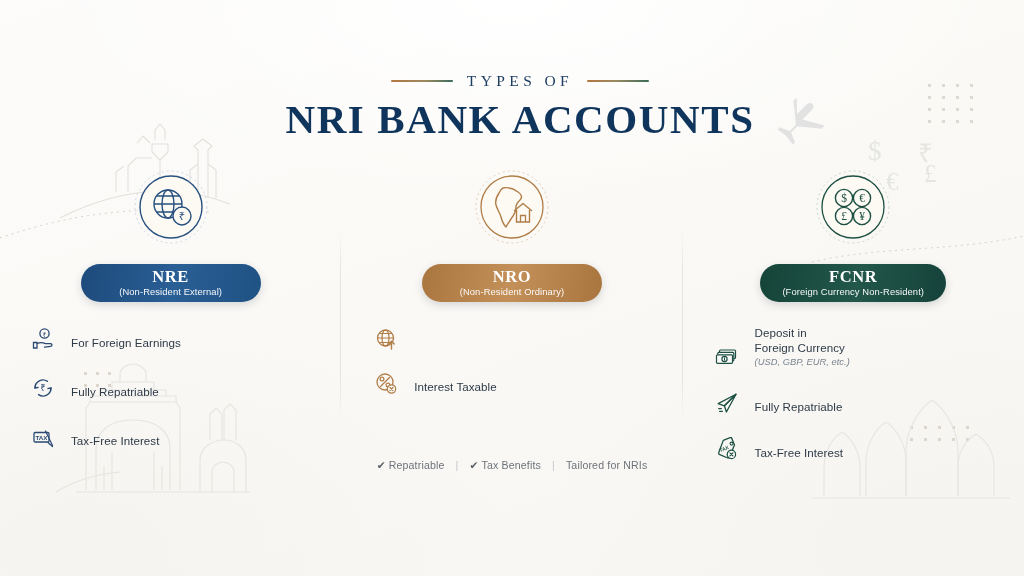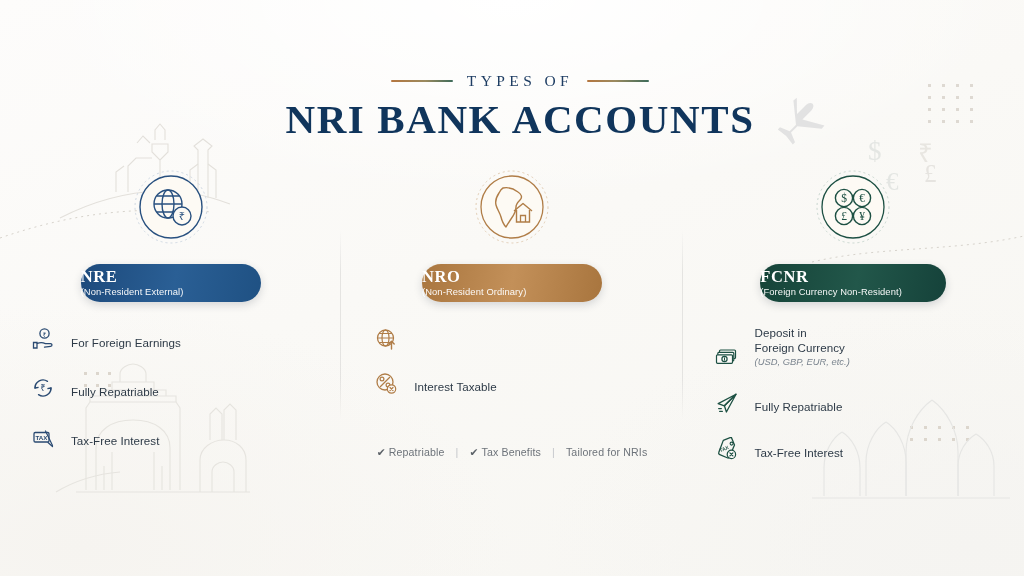--- a/index.html
+++ b/index.html
@@ -43,21 +43,21 @@
     position:absolute;top:62px;right:0;width:1px;height:190px;
     background:linear-gradient(180deg,rgba(0,0,0,0) 0%,rgba(120,120,120,.16) 22%,rgba(120,120,120,.16) 78%,rgba(0,0,0,0) 100%);
   }
 
   .badge-wrap{position:relative;width:78px;height:78px;}
   .badge-wrap svg{position:absolute;inset:0;}
 
   .pill{
     margin-top:18px;
     width:180px;height:38px;border-radius:19px;
-    display:flex;flex-direction:column;align-items:flex-start;justify-content:center;
+    display:flex;flex-direction:column;align-items:center;justify-content:center;
     color:#ffffff;text-align:center;
     box-shadow:0 3px 8px rgba(30,40,60,.17);
   }
   .pill .abbr{font-family:"Liberation Serif",serif;font-size:16.5px;font-weight:700;letter-spacing:.6px;line-height:1.02;}
   .pill .full{font-size:9.4px;letter-spacing:.1px;margin-top:1px;line-height:1.05;opacity:.96;}
   .pill.nre{background:linear-gradient(100deg,#1d4a7c 0%,#2a5f95 52%,#1f5183 100%);}
   .pill.nro{background:linear-gradient(100deg,#a9763f 0%,#c39059 50%,#a8753e 100%);}
   .pill.fcnr{background:linear-gradient(100deg,#154338 0%,#22574a 52%,#15423a 100%);}
   .pill.fcnr{width:186px;}
 
@@ -69,21 +69,21 @@
   .feat .fsub{font-size:9.4px;color:#7b858f;font-style:italic;line-height:1.3;margin-top:1px;}
 
   .col.c1 .features{padding-left:62px;}
   .col.c2 .features{padding-left:66px;}
   .col.c3 .features{padding-left:64px;}
   .col.c1 .feat{margin-bottom:24px;}
   .col.c3 .feat{margin-bottom:21px;}
 
   
   .footer{
-    position:absolute;top:446px;left:0;width:1024px;
+    position:absolute;top:459px;left:0;width:1024px;
     display:flex;align-items:center;justify-content:center;gap:11px;
     font-size:10.6px;color:#6d737a;letter-spacing:.15px;
   }
   .footer .sep{color:#c3c6ca;}
   .footer .chk{margin-right:3px;color:#5c6268;}
 </style>
 </head>
 <body>
 
 <div class="canvas"></div>

